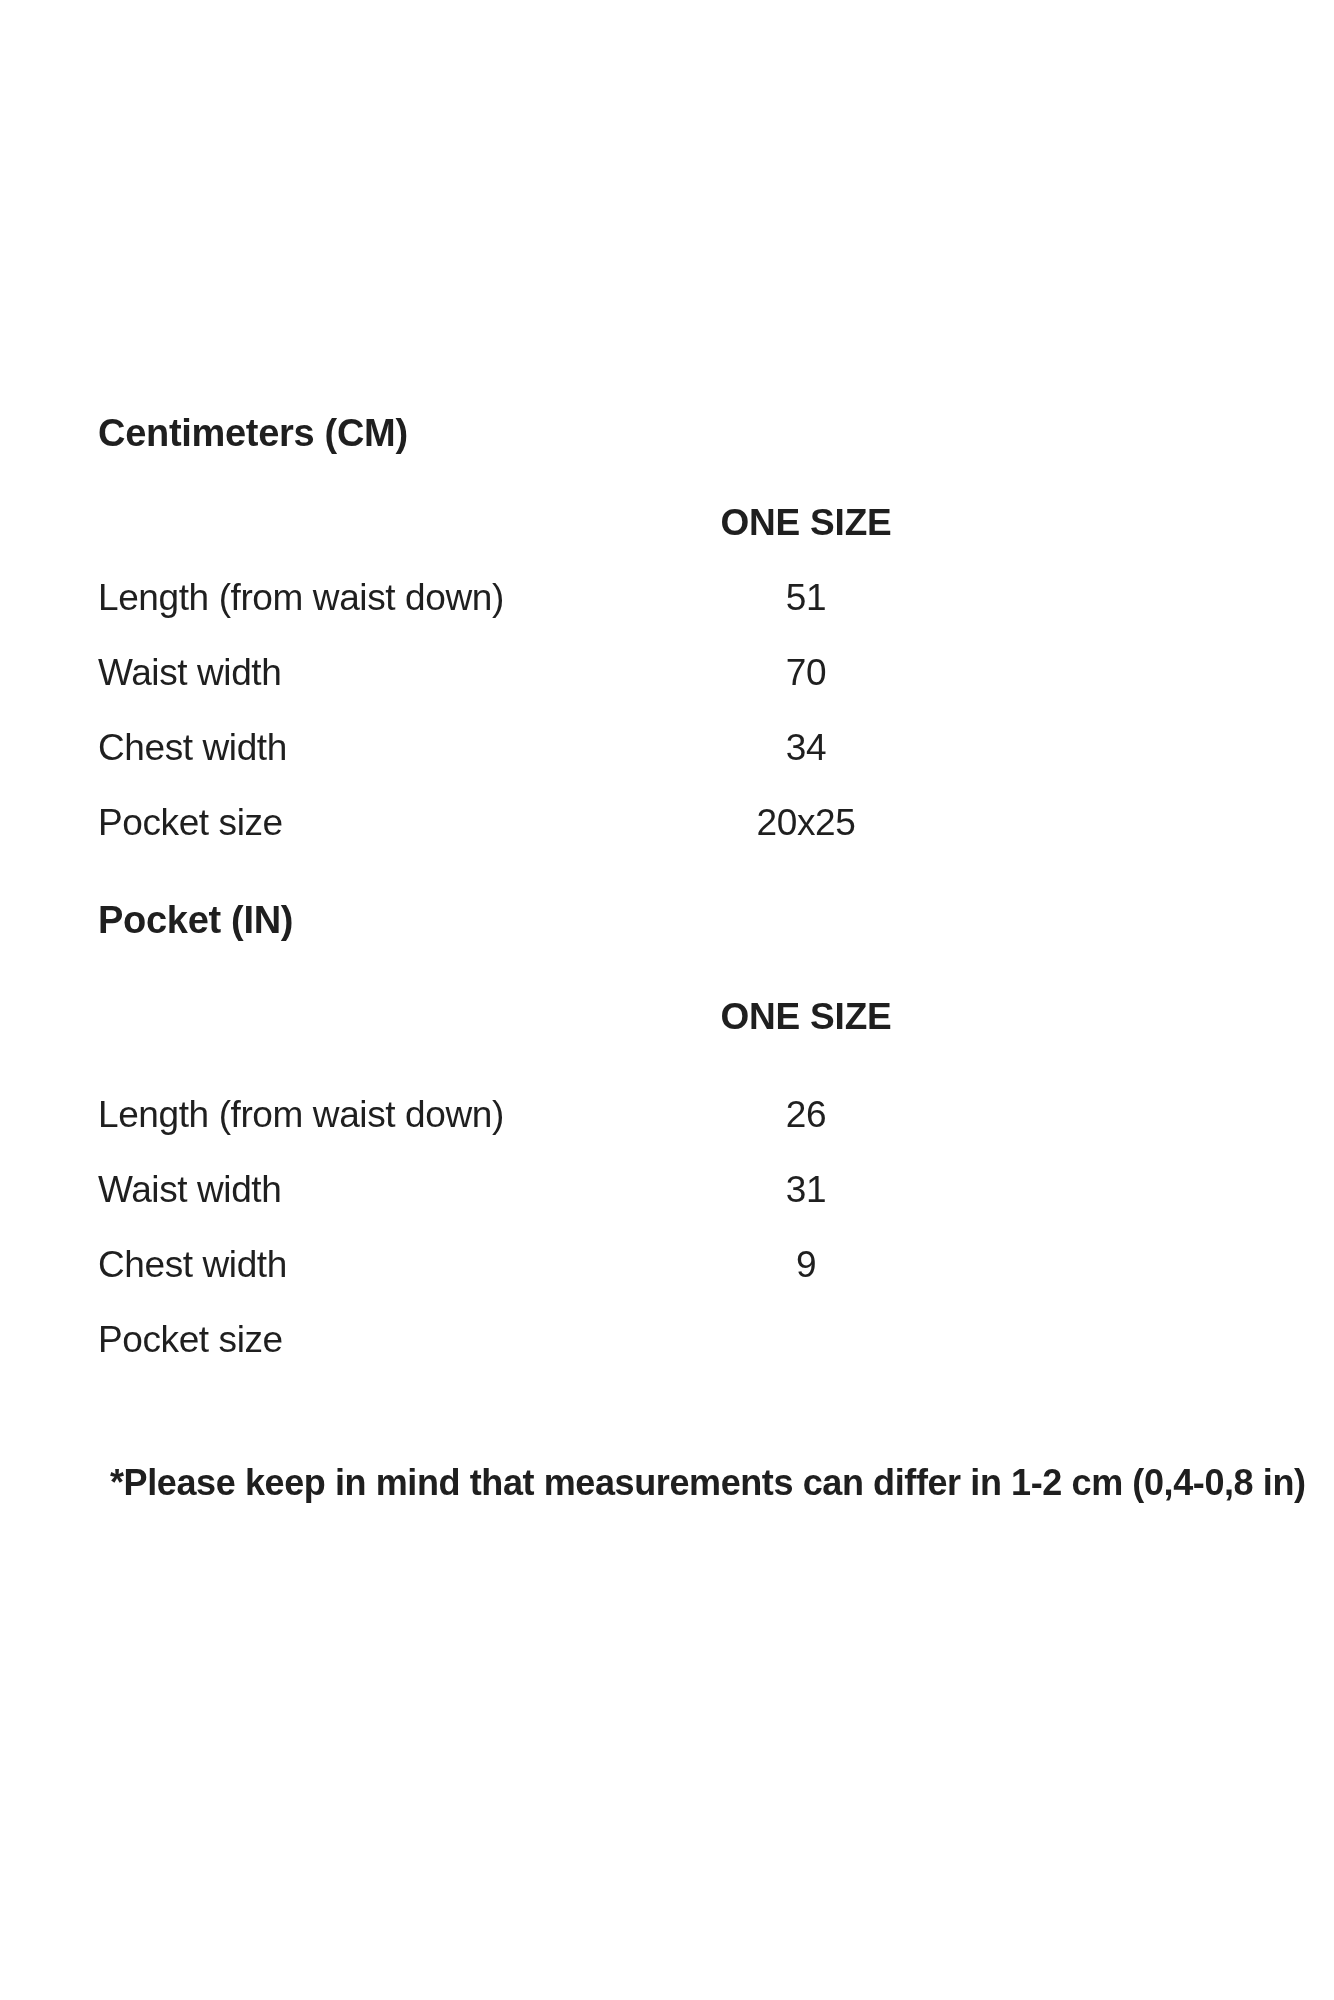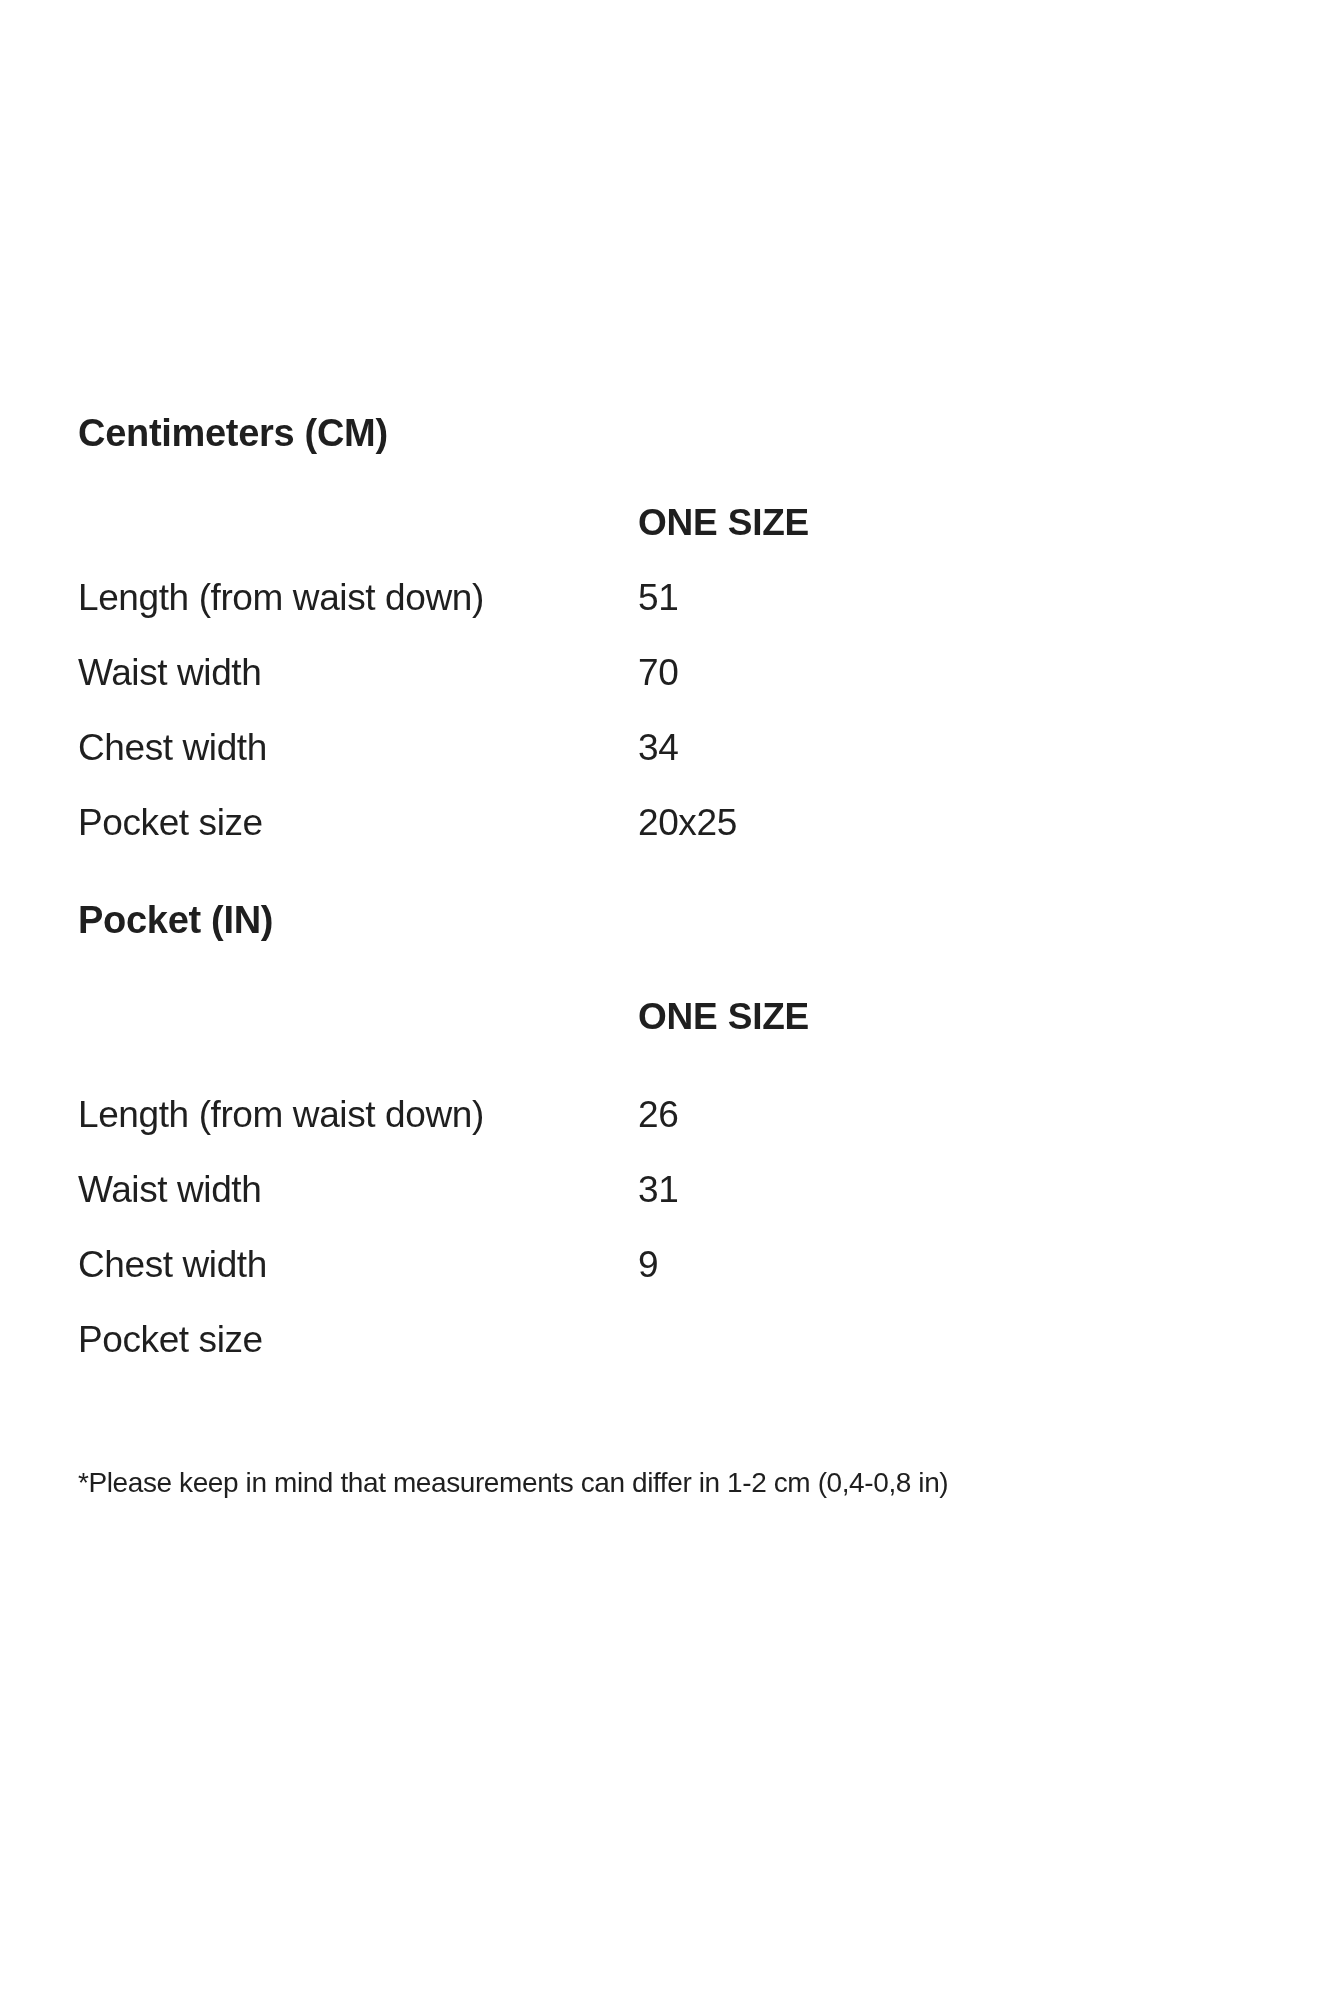--- a/index.html
+++ b/index.html
@@ -9,21 +9,21 @@
   }
   body {
     width: 1334px;
     height: 2000px;
     position: relative;
     font-family: "Liberation Sans", "DejaVu Sans", sans-serif;
     color: #1f1f1f;
     overflow: hidden;
   }
   .page {
-    padding: 409px 0 0 78px;
+    padding: 409px 0 0 98px;
     width: 1020px;
   }
   .section-title {
     margin: 0;
     font-size: 38px;
     font-weight: 600;
     line-height: 48px;
     letter-spacing: -0.3px;
   }
   .title-in {
@@ -42,34 +42,34 @@
     font-size: 37px;
     font-weight: 300;
     letter-spacing: -0.4px;
   }
   .trow .label {
     width: 560px;
     white-space: nowrap;
   }
   .trow .value {
     width: 296px;
-    text-align: left;
+    text-align: center;
     white-space: nowrap;
   }
   .header-row .value {
     font-weight: 600;
     letter-spacing: -0.2px;
   }
   .first-in-row {
     margin-top: 23px;
   }
   .footnote {
-    margin: 82px 0 0 0;
-    font-size: 28px;
-    font-weight: 400;
+    margin: 82px 0 0 12px;
+    font-size: 36px;
+    font-weight: 700;
     line-height: 48px;
     letter-spacing: -0.4px;
     white-space: nowrap;
   }
 </style>
 </head>
 <body>
 
 <div class="page">
 

